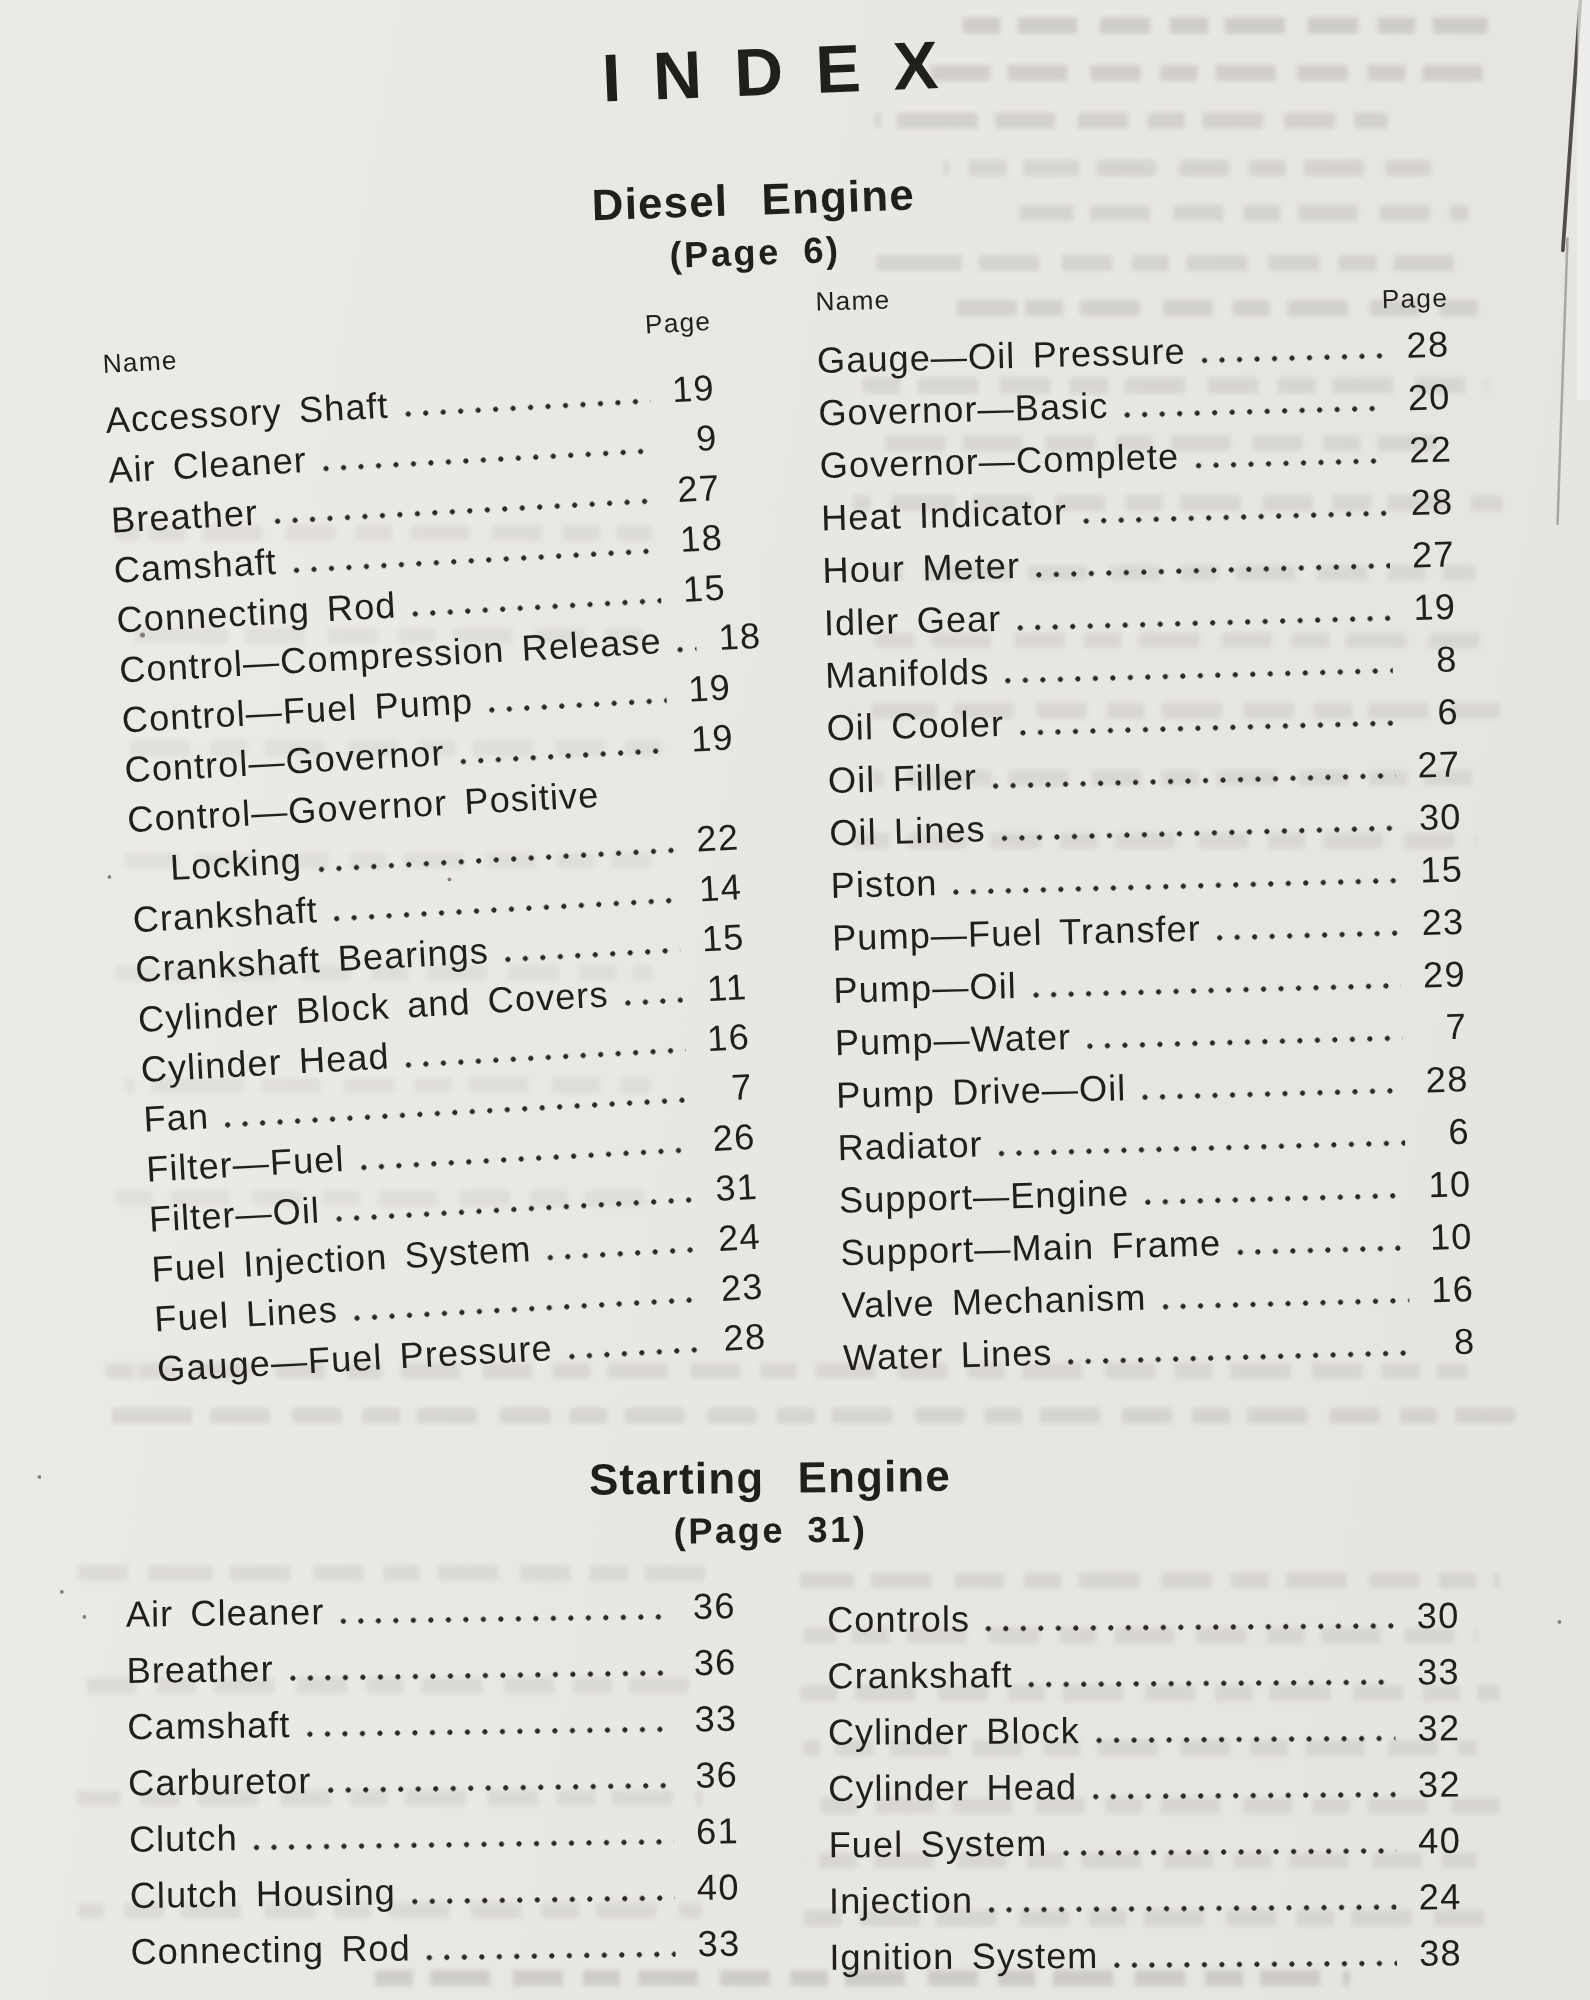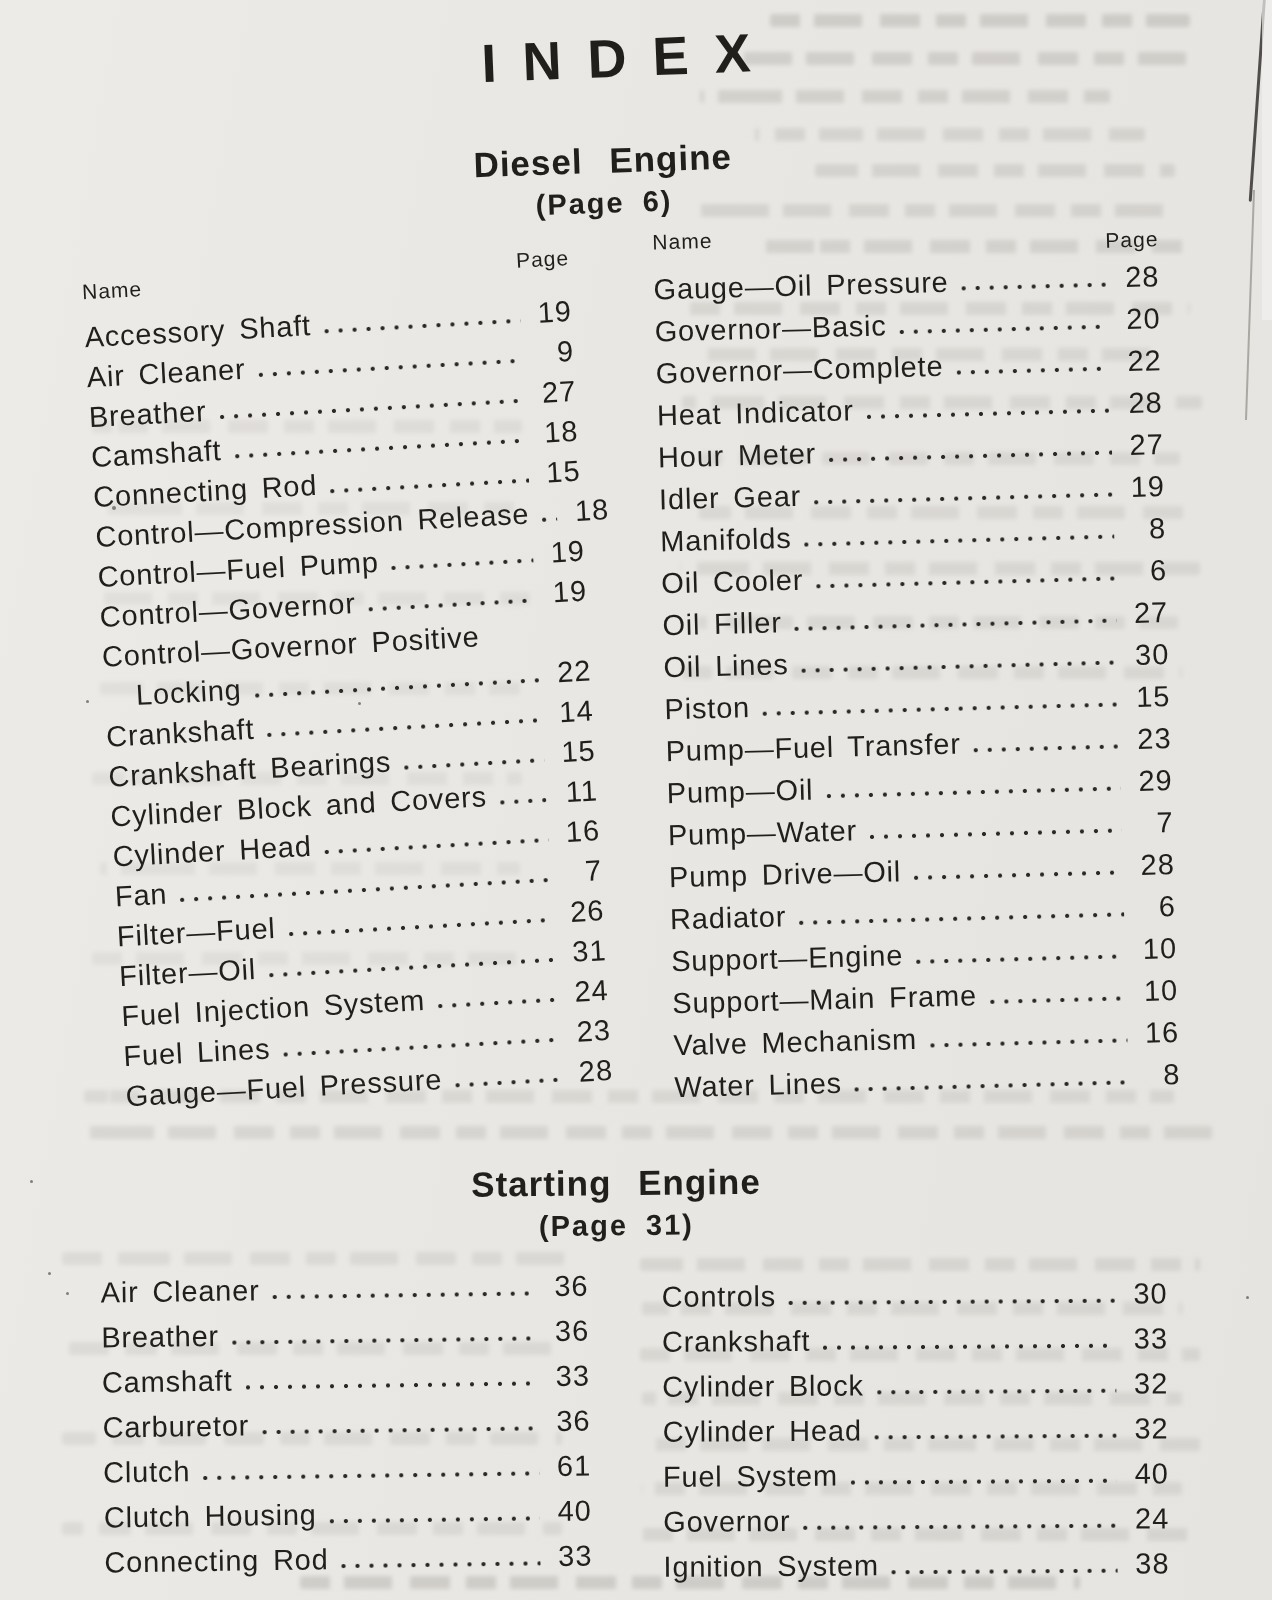--- a/index.html
+++ b/index.html
@@ -424,21 +424,21 @@
                 <span class="label">Cylinder Head</span>
                 <span class="leader"></span>
                 <span class="pnum">32</span>
               </div>
               <div class="entry">
                 <span class="label">Fuel System</span>
                 <span class="leader"></span>
                 <span class="pnum">40</span>
               </div>
               <div class="entry">
-                <span class="label">Governor</span>
+                <span class="label">Injection</span>
                 <span class="leader"></span>
                 <span class="pnum">24</span>
               </div>
               <div class="entry">
                 <span class="label">Ignition System</span>
                 <span class="leader"></span>
                 <span class="pnum">38</span>
               </div>
             </div>
         </div>

